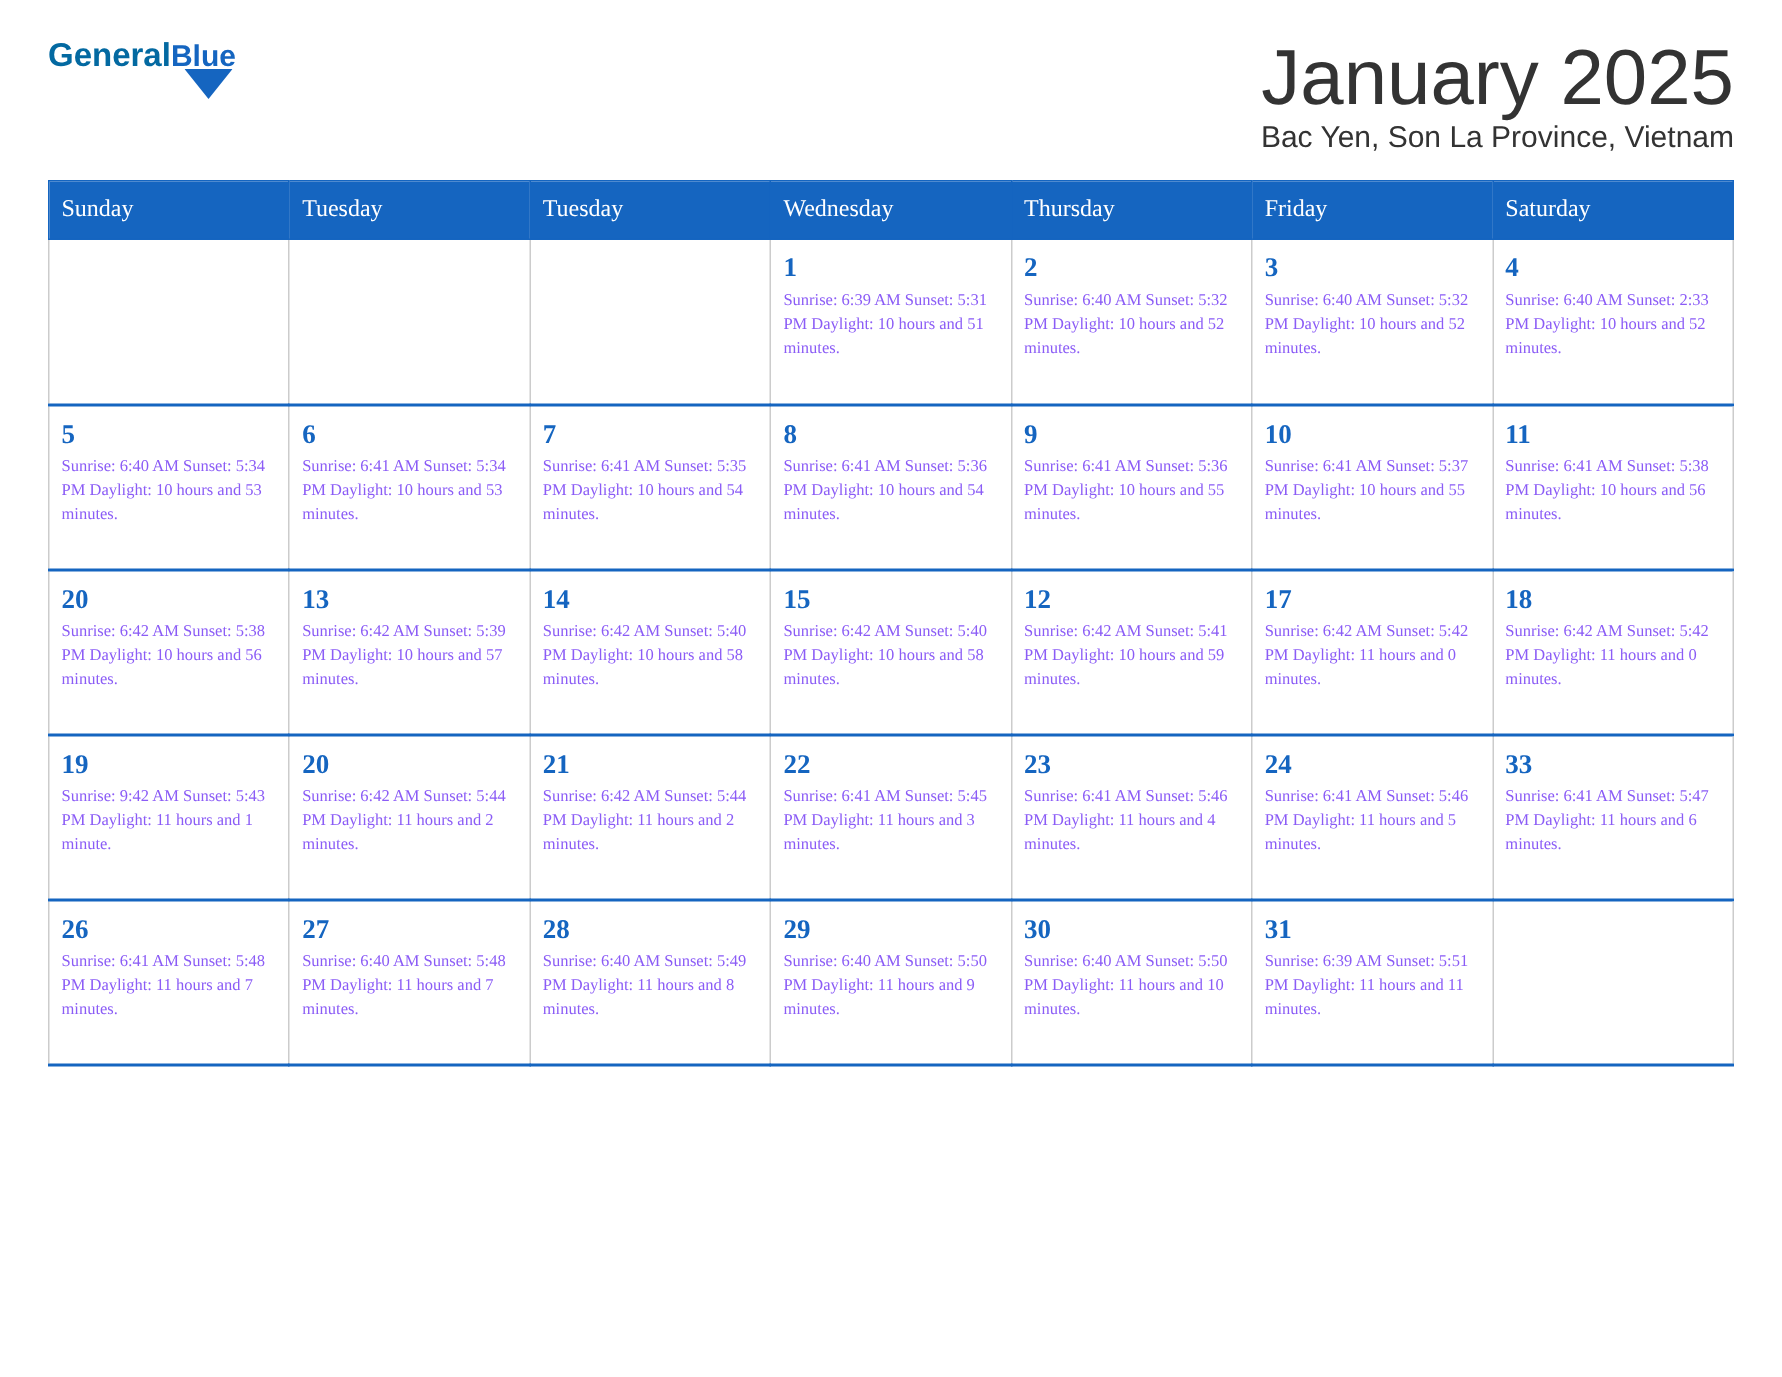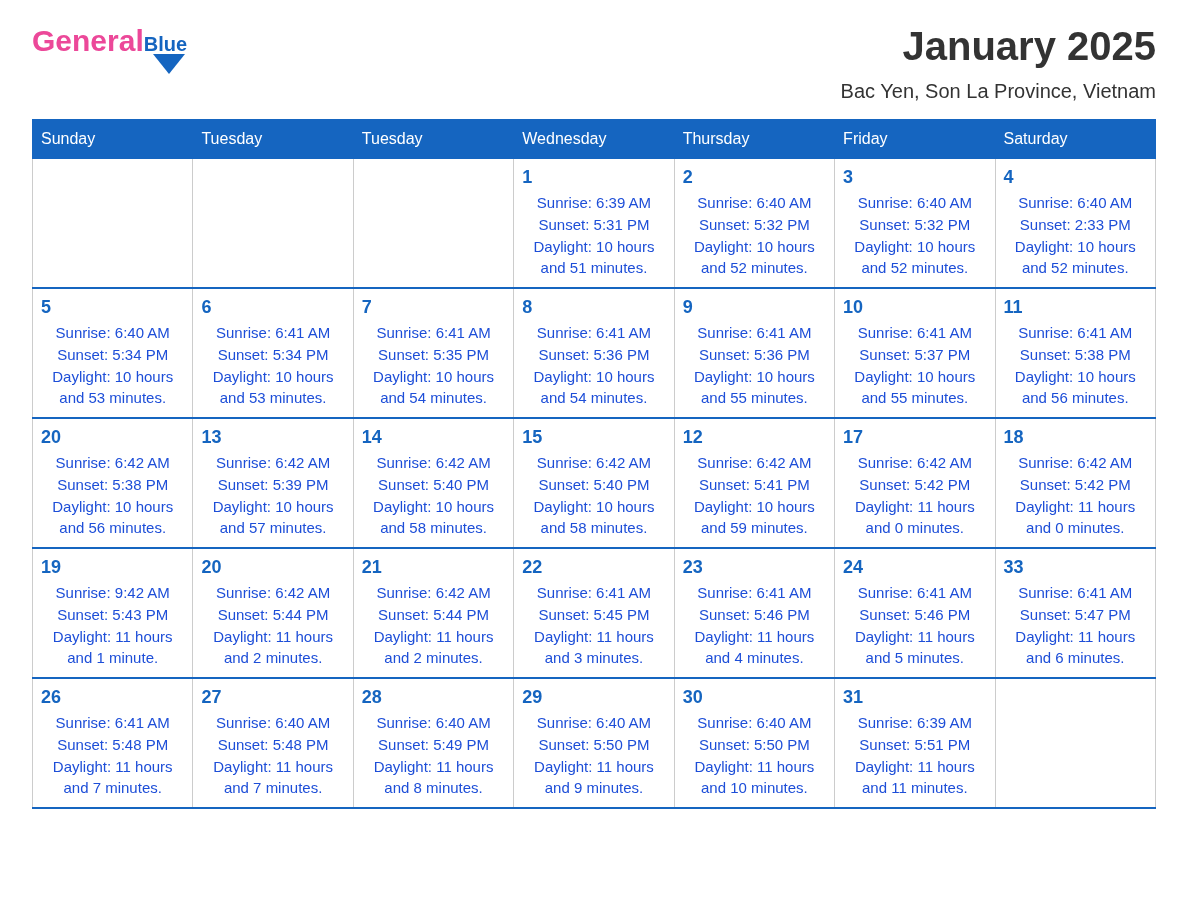--- a/index.html
+++ b/index.html
@@ -15,47 +15,48 @@
       justify-content: space-between;
       align-items: flex-start;
       margin-bottom: 16px;
     }
     .logo {
       display: flex;
       align-items: center;
       gap: 4px;
     }
     .logo-text-general {
-      font-size: 30px;
+      font-size: 22px;
       font-weight: bold;
-      color: #ec4899;
+      color: #0369a1;
     }
     .logo-text-blue {
       font-size: 20px;
       font-weight: bold;
       color: #1565C0;
     }
     .header-right {
       text-align: right;
     }
     .month-title {
-      font-size: 40px;
-      font-weight: bold;
+      font-size: 52px;
+      font-weight: normal;
       color: #333;
       line-height: 1.1;
     }
     .location-title {
       font-size: 20px;
       color: #333;
-      margin-top: 12px;
+      margin-top: 0;
     }
     table {
       width: 100%;
       border-collapse: collapse;
       table-layout: fixed;
+      font-family: Liberation Serif, serif;
     }
     thead th {
       background-color: #1565C0;
       color: #fff;
       padding: 10px 8px;
       font-size: 16px;
       font-weight: normal;
       text-align: left;
       border: 1px solid #1565C0;
     }
@@ -68,24 +69,23 @@
       height: 110px;
     }
     .day-number {
       font-size: 18px;
       font-weight: bold;
       color: #1565C0;
       display: block;
       margin-bottom: 4px;
     }
     .day-info {
-      font-size: 15px;
-      color: #1d4ed8;
+      font-size: 11px;
+      color: #8b5cf6;
       line-height: 1.45;
-      text-align: center;
     }
     tbody tr {
       border-bottom: 2px solid #1565C0;
     }
   </style>
 </head>
 <body>
 
 <div class="header">
   <div class="logo">

